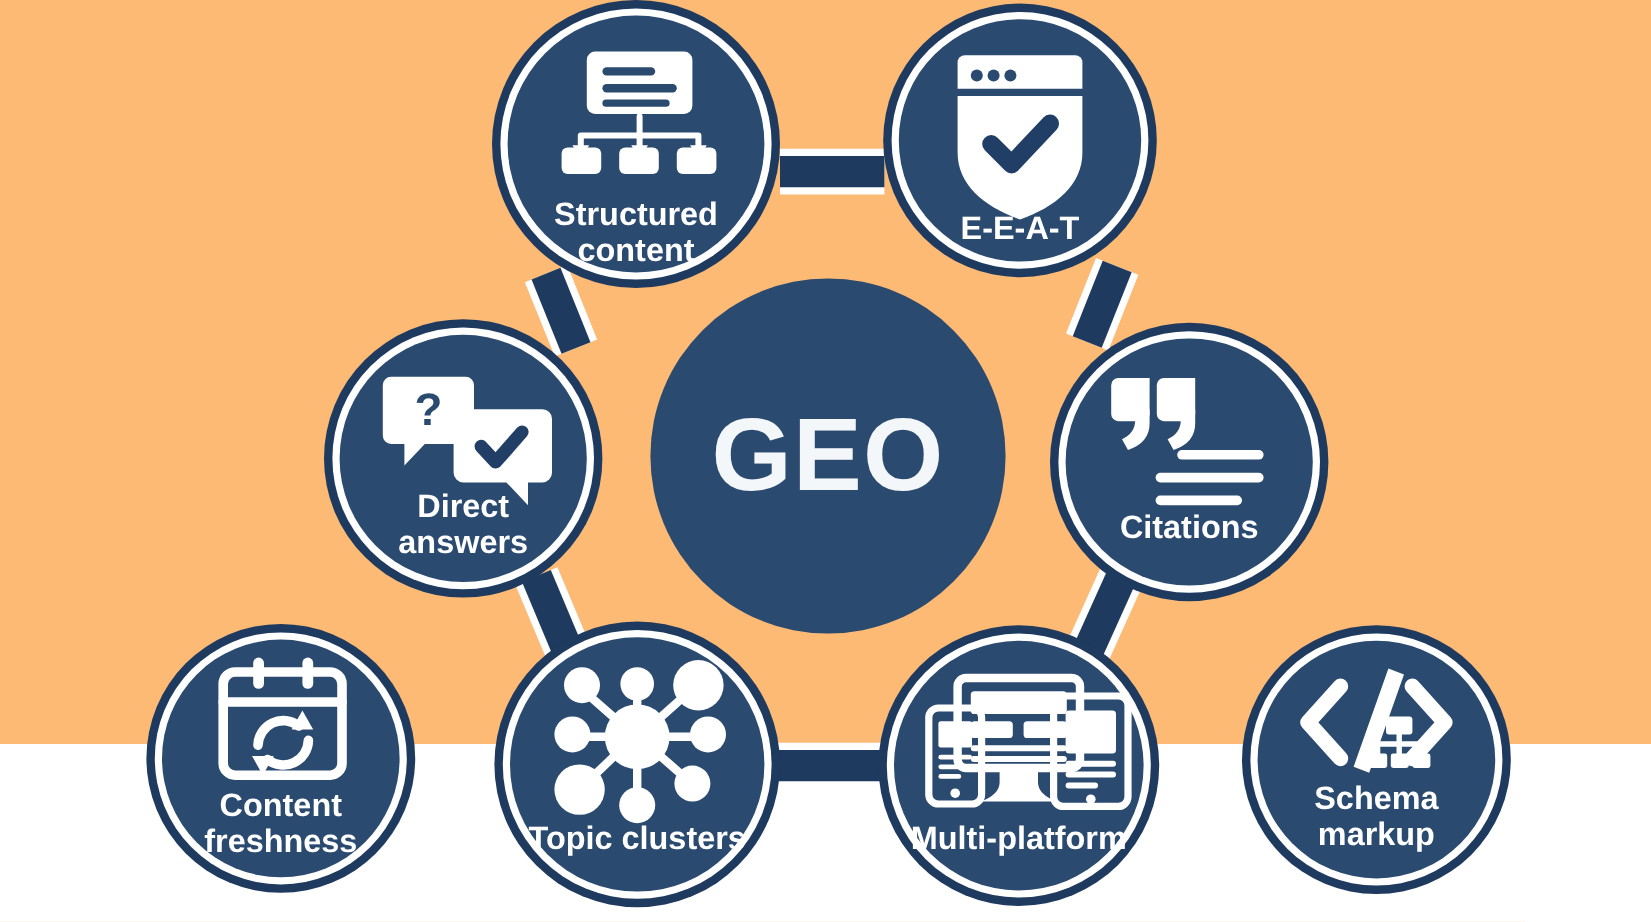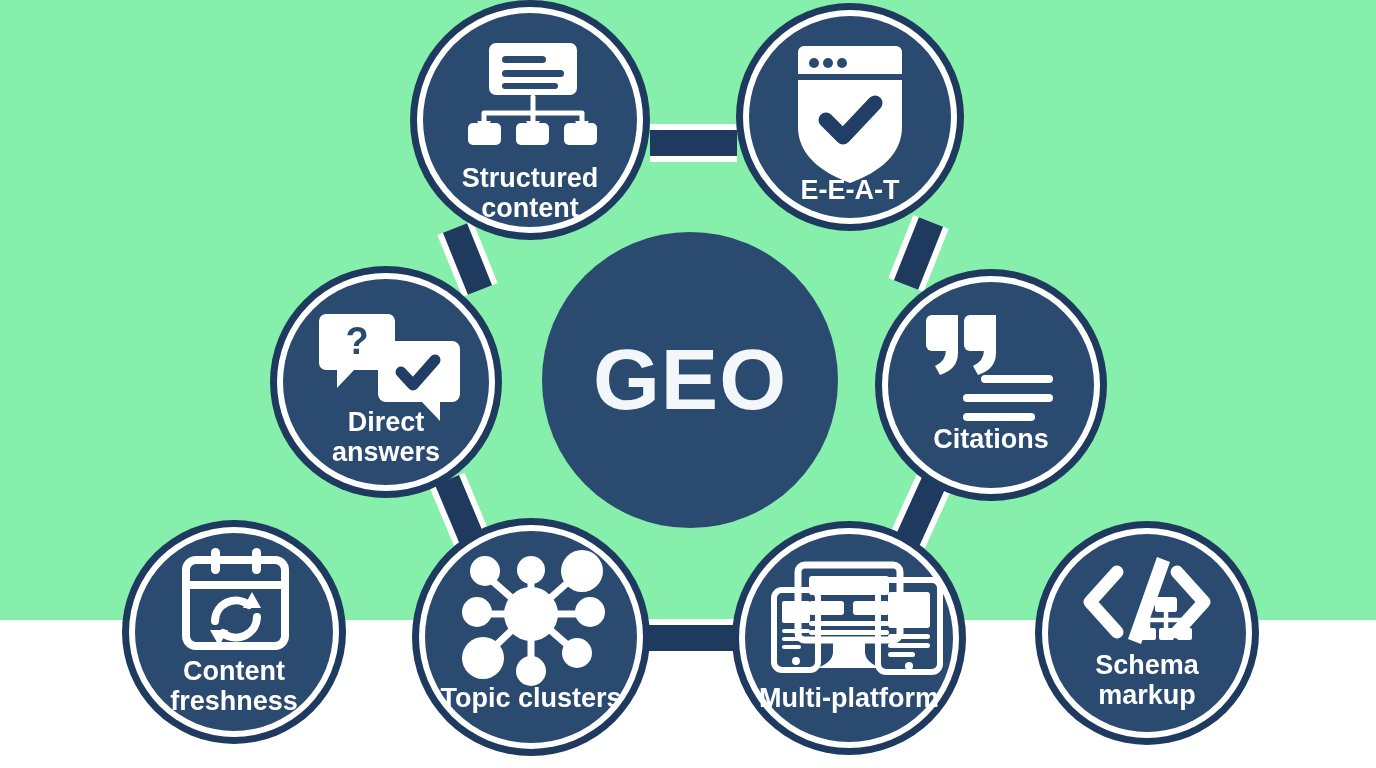--- a/index.html
+++ b/index.html
@@ -11,21 +11,21 @@
   body {
     width: 1376px;
     height: 768px;
     overflow: hidden;
     font-family: "Liberation Sans", sans-serif;
   }
   #diagram-root {
     position: relative;
     width: 1376px;
     height: 620px;
-    background: #86efac;
+    background: #fdba74;
   }
   #diagram-svg {
     display: block;
     width: 1376px;
     height: 768px;
   }
   .node-label {
     font-family: "Liberation Sans", sans-serif;
     font-weight: 700;
     fill: #ffffff;

